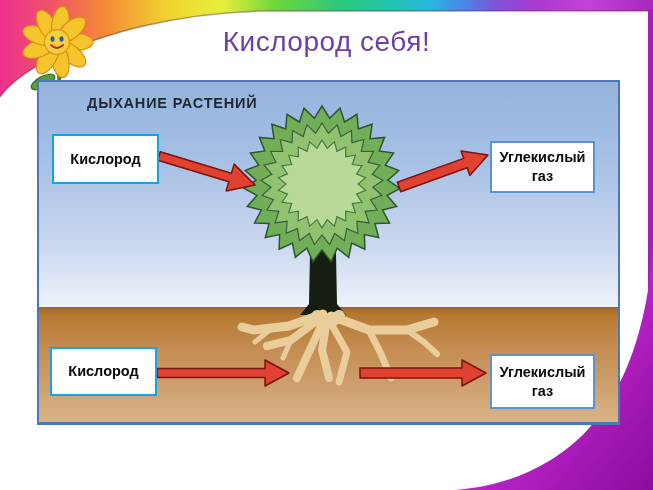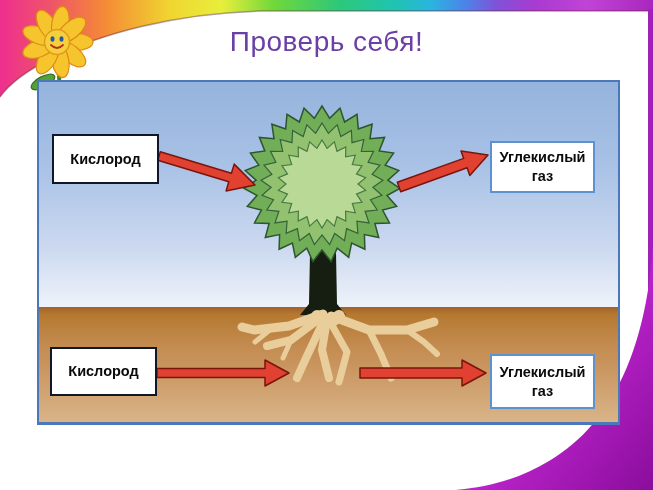--- a/index.html
+++ b/index.html
@@ -33,21 +33,21 @@
   .diagram-heading{
     position:absolute;left:48px;top:13px;
     font-size:14.5px;font-weight:bold;letter-spacing:.8px;color:#1e2836;
   }
   #diagram-svg{position:absolute;left:0;top:0;}
   .label-box{
     position:absolute;background:#fff;box-sizing:border-box;
     display:flex;align-items:center;justify-content:center;text-align:center;
     font-size:14.5px;font-weight:bold;color:#0b0b0b;line-height:1.3;padding:2px;
   }
-  .border-gray{border:2px solid #0f172a;}
+  .border-gray{border:2px solid #0ea5e9;}
   .border-blue{border:2px solid #5b92cf;margin-top:7px;}
   #box-tl{left:13px;top:52px;width:107px;height:50px;}
   #box-tr{left:451px;top:52px;width:105px;height:52px;}
   #box-bl{left:11px;top:265px;width:107px;height:49px;}
   #box-br{left:451px;top:265px;width:105px;height:55px;}
   .arrow{fill:var(--arrow,#e04130);stroke:#7a150c;stroke-width:1.5;stroke-linejoin:round;}
   .crown-o{fill:var(--crown_outer,#72ad57);stroke:#2c5530;stroke-width:1.5;}
   .crown-m{fill:var(--crown_middle,#92c170);stroke:#35623a;stroke-width:1.2;}
   .crown-i{fill:var(--crown_inner,#b9da97);stroke:#497a42;stroke-width:1.2;}
   .trunk{fill:var(--trunk,#161e12);}
@@ -109,25 +109,26 @@
       <linearGradient id="purp" x1="0" y1="0" x2="1" y2="1">
         <stop offset="0" stop-color="#8a0d9c"></stop>
         <stop offset=".45" stop-color="#c428d4"></stop>
         <stop offset="1" stop-color="#8a0d9c"></stop>
       </linearGradient>
     </defs>
     <rect x="648" y="9" width="5" height="481" fill="#a020b8"></rect>
     <path d="M653,245 C647,336 619,420 549,461 C522,477 493,487 455,490 L653,490 Z" fill="url(#purp)"></path>
   </svg>
 
-  <div class="slide-title">Проверь себя!</div>
+  <div class="slide-title">Кислород себя!</div>
 
   <div class="panel">
     <div class="sky"></div>
     <div class="soil"></div>
+    <div class="diagram-heading">ДЫХАНИЕ РАСТЕНИЙ</div>
 
     <svg id="diagram-svg" width="579" height="341" viewBox="0 0 579 341">
 
       <path class="trunk" d="M272,120 L296,120 L298,222 L307,233 L261,233 L270,222 Z"></path>
 
       <g>
         <polyline class="root" stroke-width="9" points="284,232 250,244 215,248 203,245"></polyline>
         <polyline class="root" stroke-width="5" points="232,247 216,260"></polyline>
         <polyline class="root" stroke-width="8" points="284,234 252,258 228,264"></polyline>
         <polyline class="root" stroke-width="5" points="252,258 244,276"></polyline>

